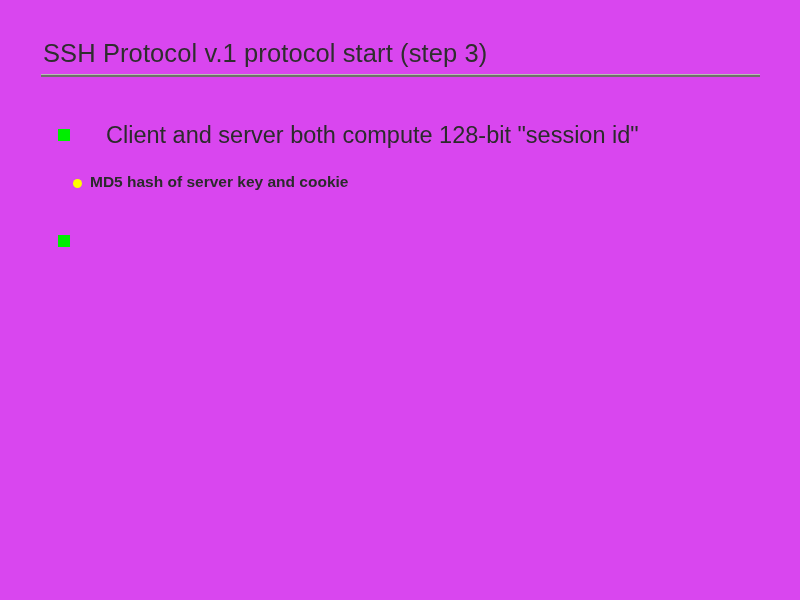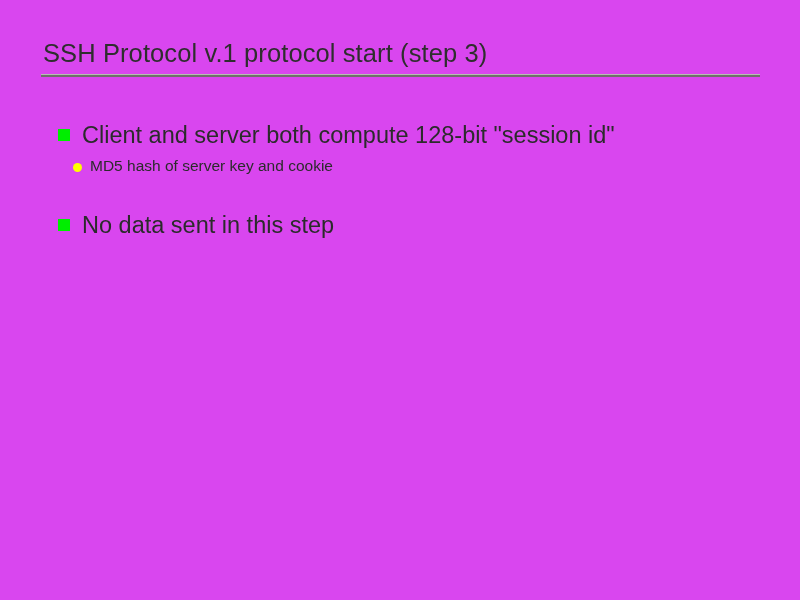--- a/index.html
+++ b/index.html
@@ -50,21 +50,21 @@
   
   .body-block {
     position: absolute;
     left: 0;
     top: 118px;
     width: 800px;
   }
 
   .bullet-l1 {
     position: relative;
-    padding-left: 82px;
+    padding-left: 106px;
     min-height: 34px;
     margin: 0 0 0 0;
   }
   .bullet-l1 .marker-square {
     position: absolute;
     left: 58px;
     top: 11px;
     width: 12px;
     height: 12px;
     background: #00ee00;
@@ -74,21 +74,22 @@
     font-size: 23.5px;
     line-height: 34px;
     color: #2b2b2b;
     white-space: nowrap;
   }
 
   .bullet-l2 {
     position: relative;
     padding-left: 90px;
     min-height: 24px;
-    margin-top: 2px;
+    margin-top: 18px;
+    font-weight: bold;
   }
   .bullet-l2 .marker-dot {
     position: absolute;
     left: 73px;
     top: 9px;
     width: 9px;
     height: 9px;
     border-radius: 50%;
     background: #ffff00;
   }
@@ -123,17 +124,16 @@
 
     <div class="bullet-l2">
       <span class="marker-dot"></span>
       <span class="bullet-text">MD5 hash of server key and cookie</span>
     </div>
 
     <div class="spacer-gap"></div>
 
     <div class="bullet-l1">
       <span class="marker-square"></span>
-      <span class="bullet-text">No data sent in this step</span>
     </div>
 
   </div>
 </div>
 
 </body></html>

